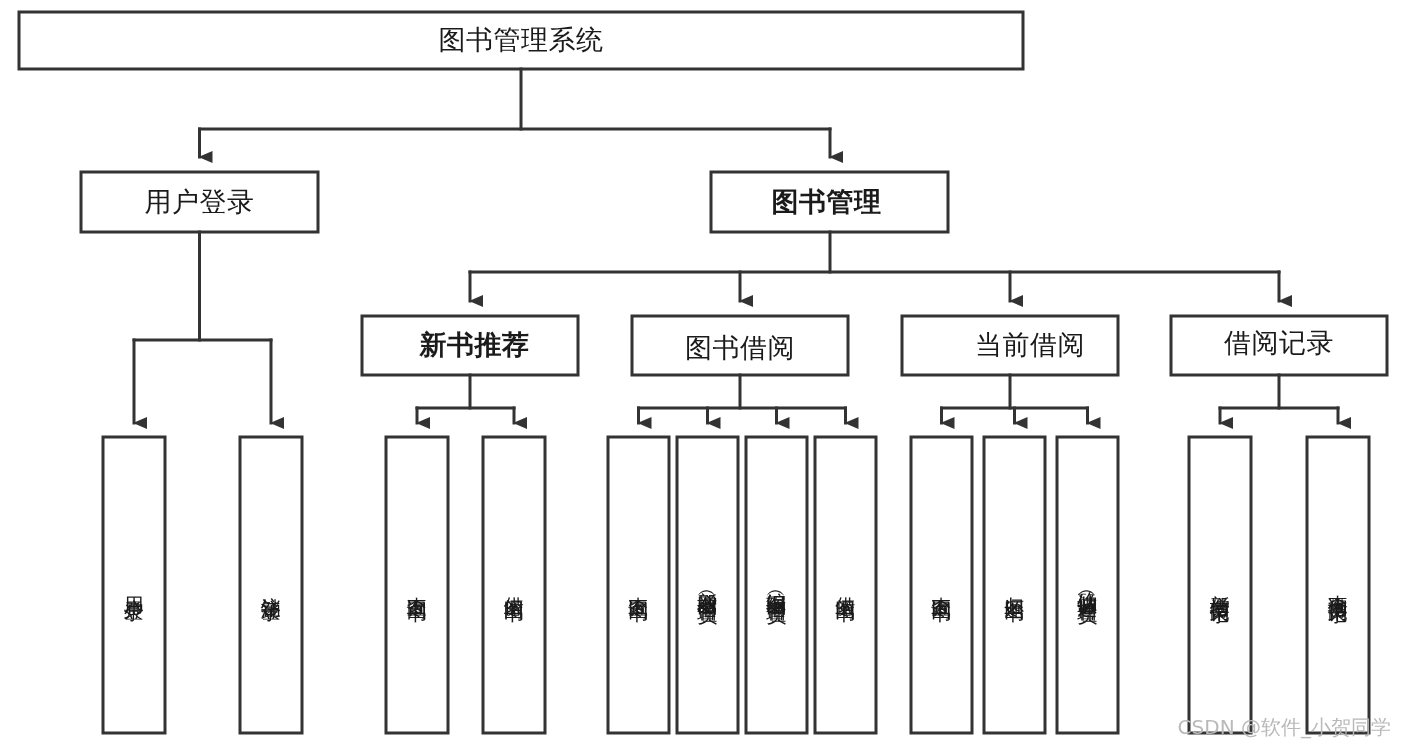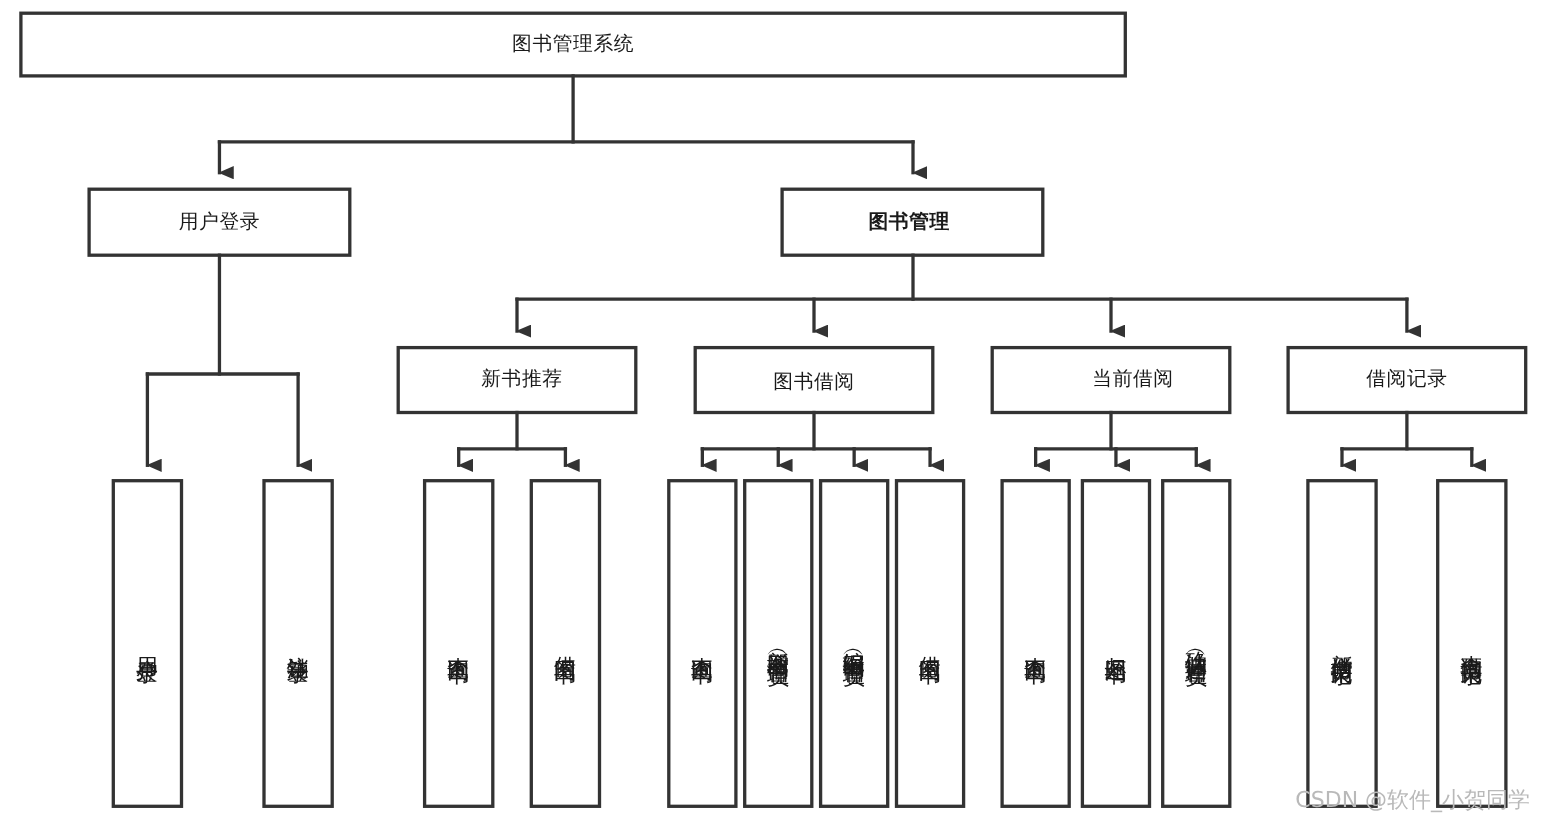--- a/index.html
+++ b/index.html
@@ -39,21 +39,21 @@
     fill: #333333;
     stroke: none;
   }
   .node-label {
     position: absolute;
     display: flex;
     align-items: center;
     justify-content: center;
     color: #1a1a1a;
     font-family: "DejaVu Sans", "Liberation Sans", sans-serif;
-    font-size: 18px;
+    font-size: 27px;
     line-height: 1.12;
     letter-spacing: 0.5px;
     white-space: nowrap;
     pointer-events: none;
   }
   .node-label.horizontal {
     writing-mode: horizontal-tb;
   }
   .node-label.vertical {
     writing-mode: vertical-rl;
@@ -151,24 +151,24 @@
     <path class="connector" d="M 1220 408 L 1338 408"></path>
     <path class="connector" marker-end="url(#arrow)" d="M 1220 408 L 1220 423"></path>
     <path class="connector" marker-end="url(#arrow)" d="M 1338 408 L 1338 423"></path>
   </svg>
 
   <div class="node-label horizontal" style="left:19px; top:12px; width:1004px; height:57px;">图书管理系统</div>
 
   <div class="node-label horizontal" style="left:81px; top:172px; width:237px; height:60px;">用户登录</div>
   <div class="node-label horizontal" style="left:711px; top:172px; width:231px; height:60px;font-weight:bold;">图书管理</div>
 
-  <div class="node-label horizontal" style="left:362px; top:316px; width:225px; height:59px;">新书推荐</div>
+  <div class="node-label horizontal" style="left:362px; top:316px; width:225px; height:59px;font-weight:bold;">新书推荐</div>
   <div class="node-label horizontal" style="left:632px; top:316px; width:216px; height:65px;">图书借阅</div>
   <div class="node-label horizontal" style="left:902px; top:316px; width:256px; height:59px;">当前借阅</div>
-  <div class="node-label horizontal" style="left:1171px; top:316px; width:216px; height:59px;">借阅记录</div>
+  <div class="node-label horizontal" style="left:1171px; top:316px; width:216px; height:59px;font-family:Liberation Mono, monospace;">借阅记录</div>
 
   <div class="node-label vertical" style="left:103px; top:437px; width:62px; height:296px;">用户登录</div>
   <div class="node-label vertical" style="left:240px; top:437px; width:62px; height:296px;">注销登录</div>
 
   <div class="node-label vertical" style="left:386px; top:437px; width:62px; height:296px;">查询图书</div>
   <div class="node-label vertical" style="left:483px; top:437px; width:62px; height:296px;">借阅图书</div>
 
   <div class="node-label vertical" style="left:608px; top:437px; width:61px; height:296px;">查询图书</div>
   <div class="node-label vertical" style="left:677px; top:437px; width:61px; height:296px;">新增图书（管理员）</div>
   <div class="node-label vertical" style="left:746px; top:437px; width:61px; height:296px;">编辑图书（管理员）</div>

